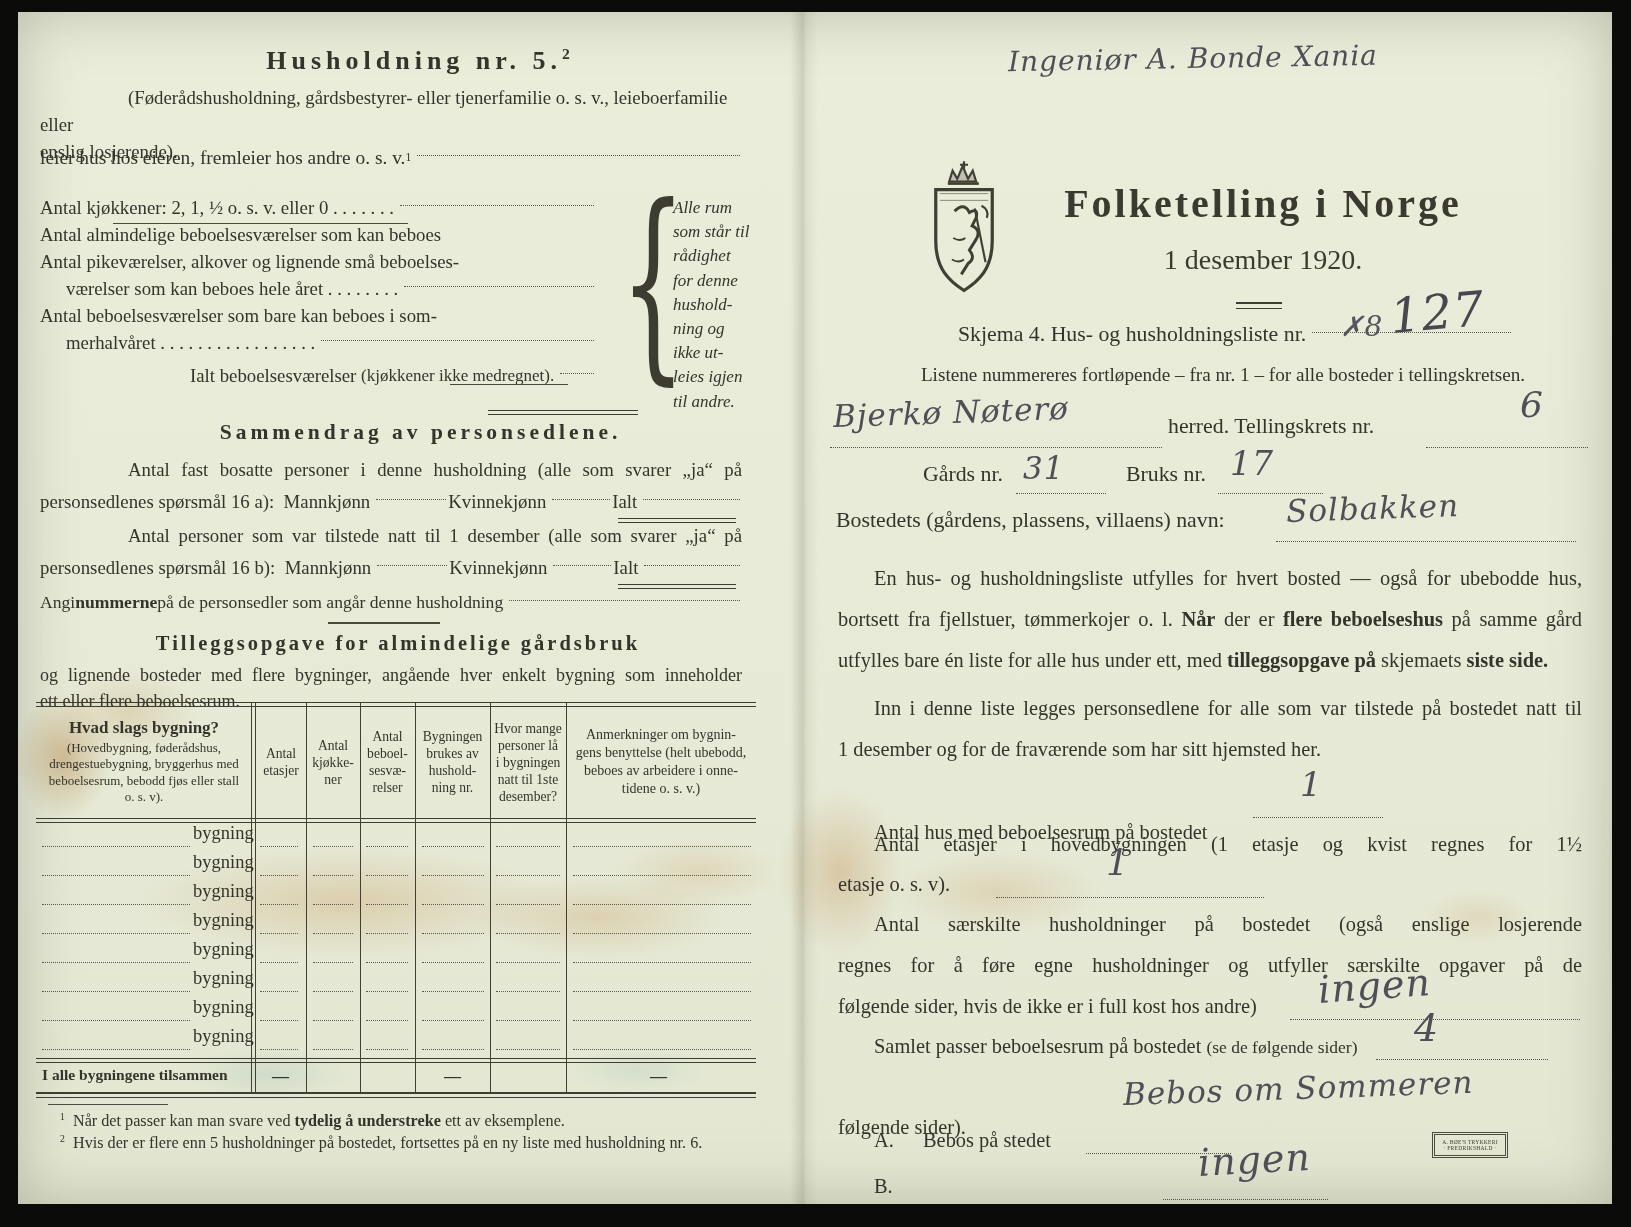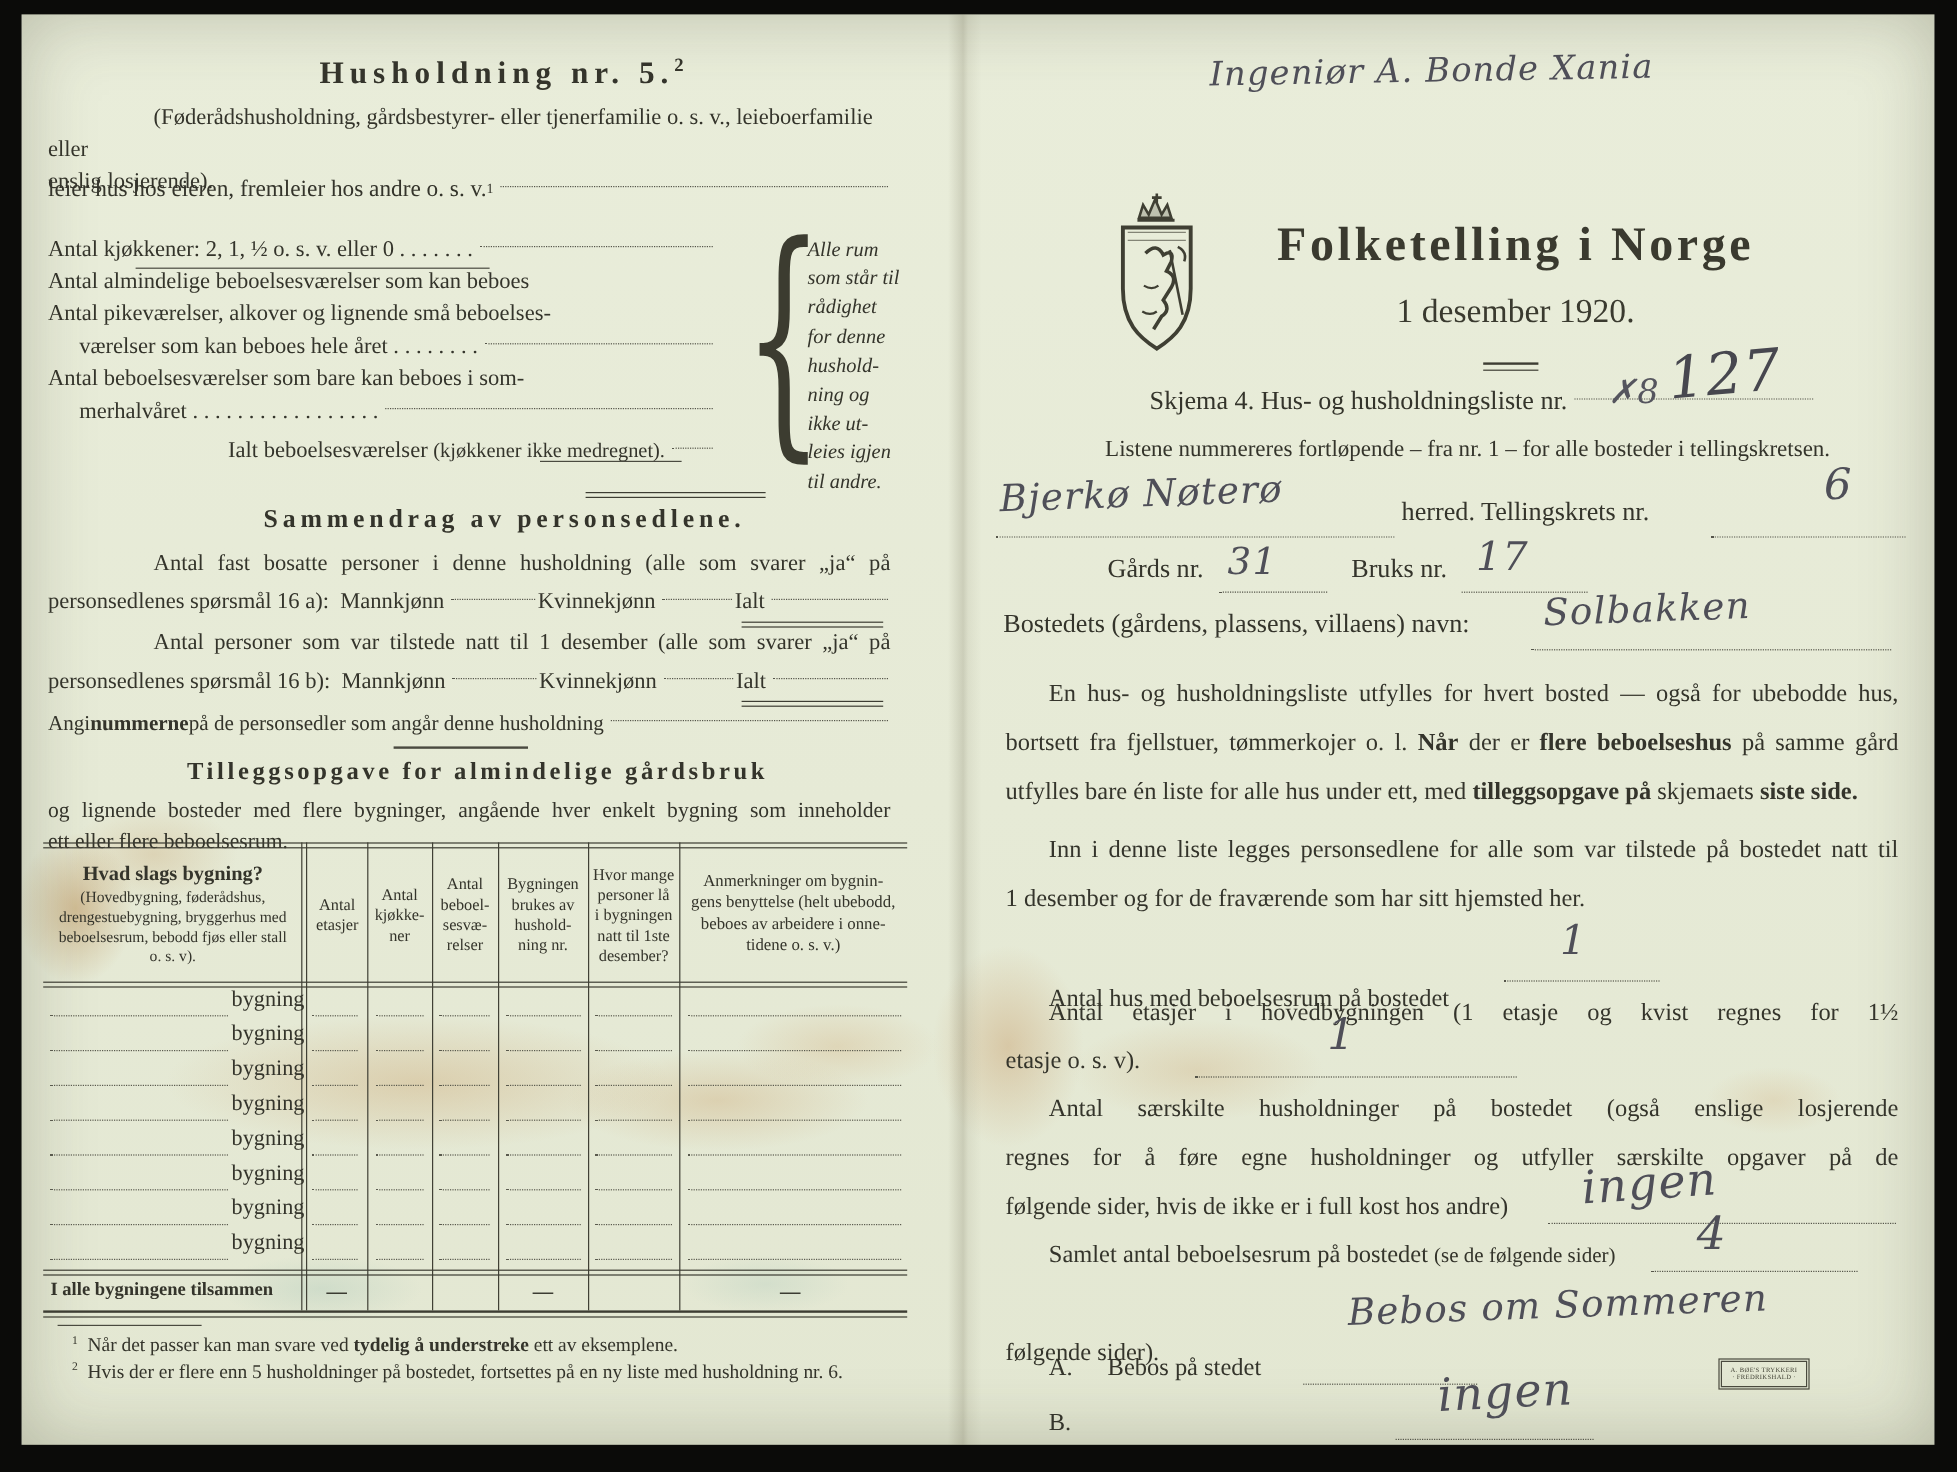--- a/index.html
+++ b/index.html
@@ -368,21 +368,21 @@
   <div class="dotline" style="left:978px;top:884px;width:268px;"></div>
   <span class="abs hw" style="left:1088px;top:830px;font-size:36px;">1</span>
 
   <div class="abs rp-body jst" style="left:856px;top:892px;width:708px;">Antal særskilte husholdninger på bostedet (også enslige losjerende</div>
   <div class="abs rp-body jst" style="left:820px;top:933px;width:744px;">regnes for å føre egne husholdninger og utfyller særskilte opgaver på de</div>
   <span class="abs rp-body" style="left:820px;top:974px;">følgende sider, hvis de ikke er i full kost hos andre)</span>
   <div class="dotline" style="left:1272px;top:1006px;width:290px;"></div>
   <span class="abs hw" style="left:1300px;top:952px;font-size:38px;transform:rotate(-4deg);">ingen</span>
 
   <span class="abs rp-body" style="left:856px;top:1014px;">
-    <span>Samlet antal beboelsesrum på bostedet</span>
+    <span>Samlet passer beboelsesrum på bostedet</span>
     <span style="font-size:17.5px;">(se de følgende sider)</span>
   </span>
   <div class="dotline" style="left:1358px;top:1046px;width:172px;"></div>
   <span class="abs hw" style="left:1396px;top:994px;font-size:38px;">4</span>
 
   <span class="abs rp-body" style="left:820px;top:1095px;">følgende sider).</span>
   <span class="abs hw" style="left:1105px;top:1058px;font-size:31px;transform:rotate(-2deg);">Bebos om Sommeren</span>
 
   <span class="abs rp-body" style="left:856px;top:1108px;">A.</span>
   <span class="abs rp-body" style="left:905px;top:1108px;">Bebos på stedet</span>

